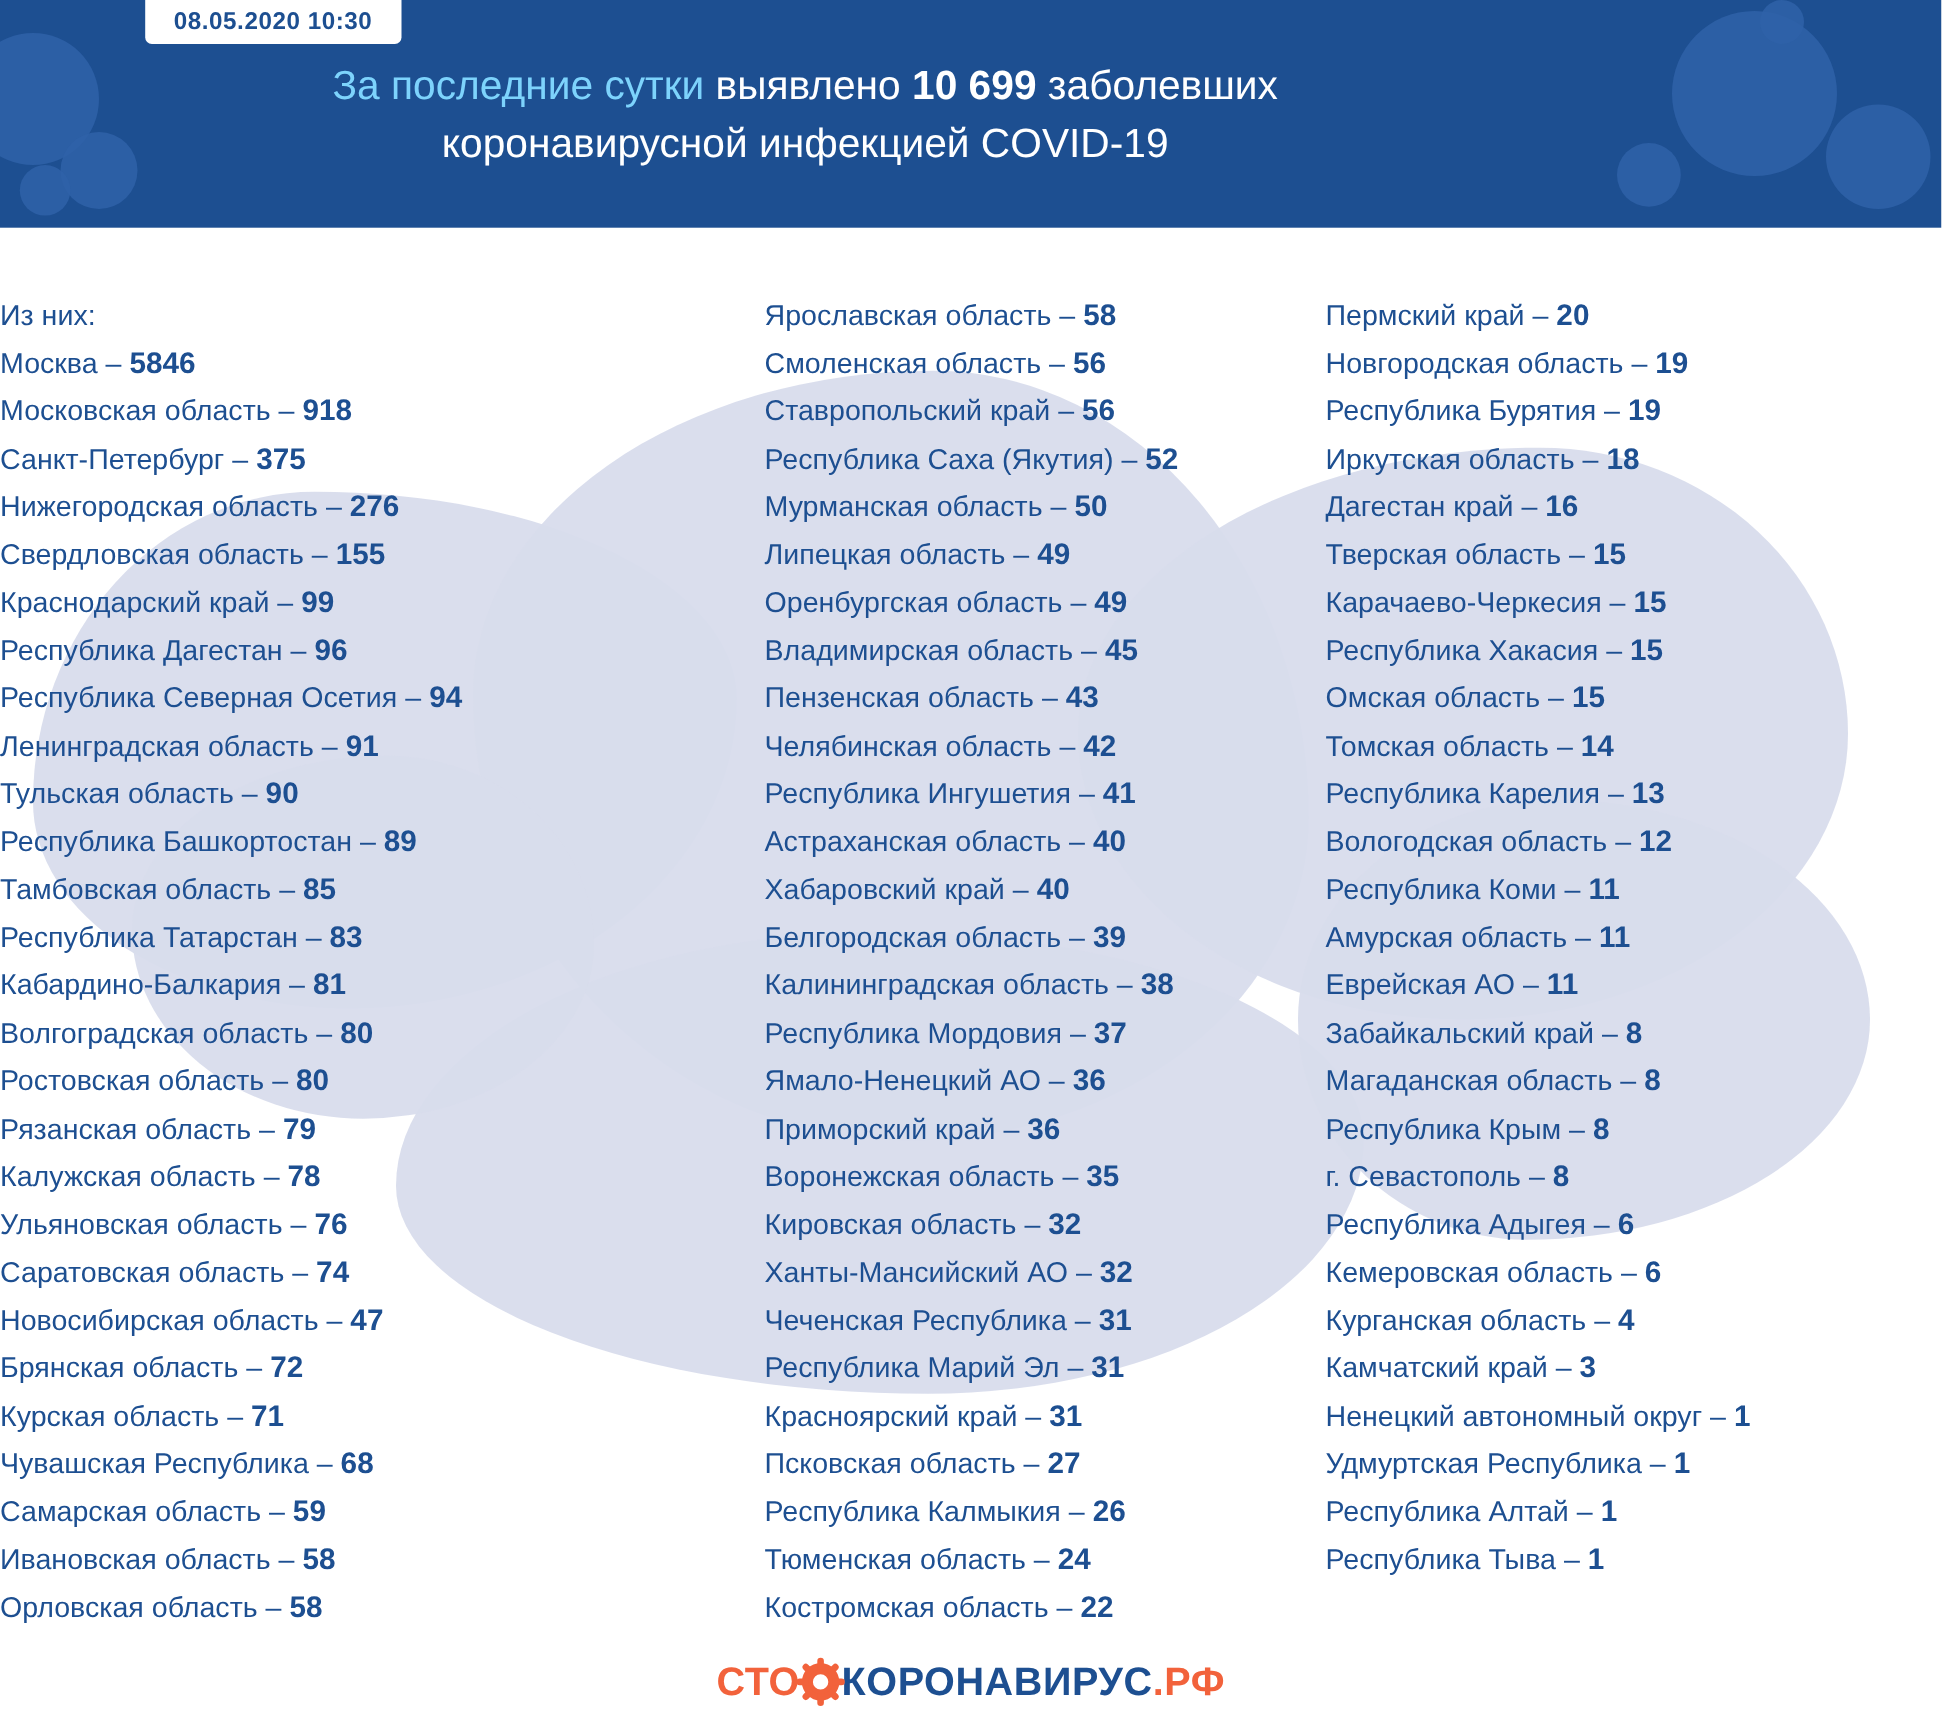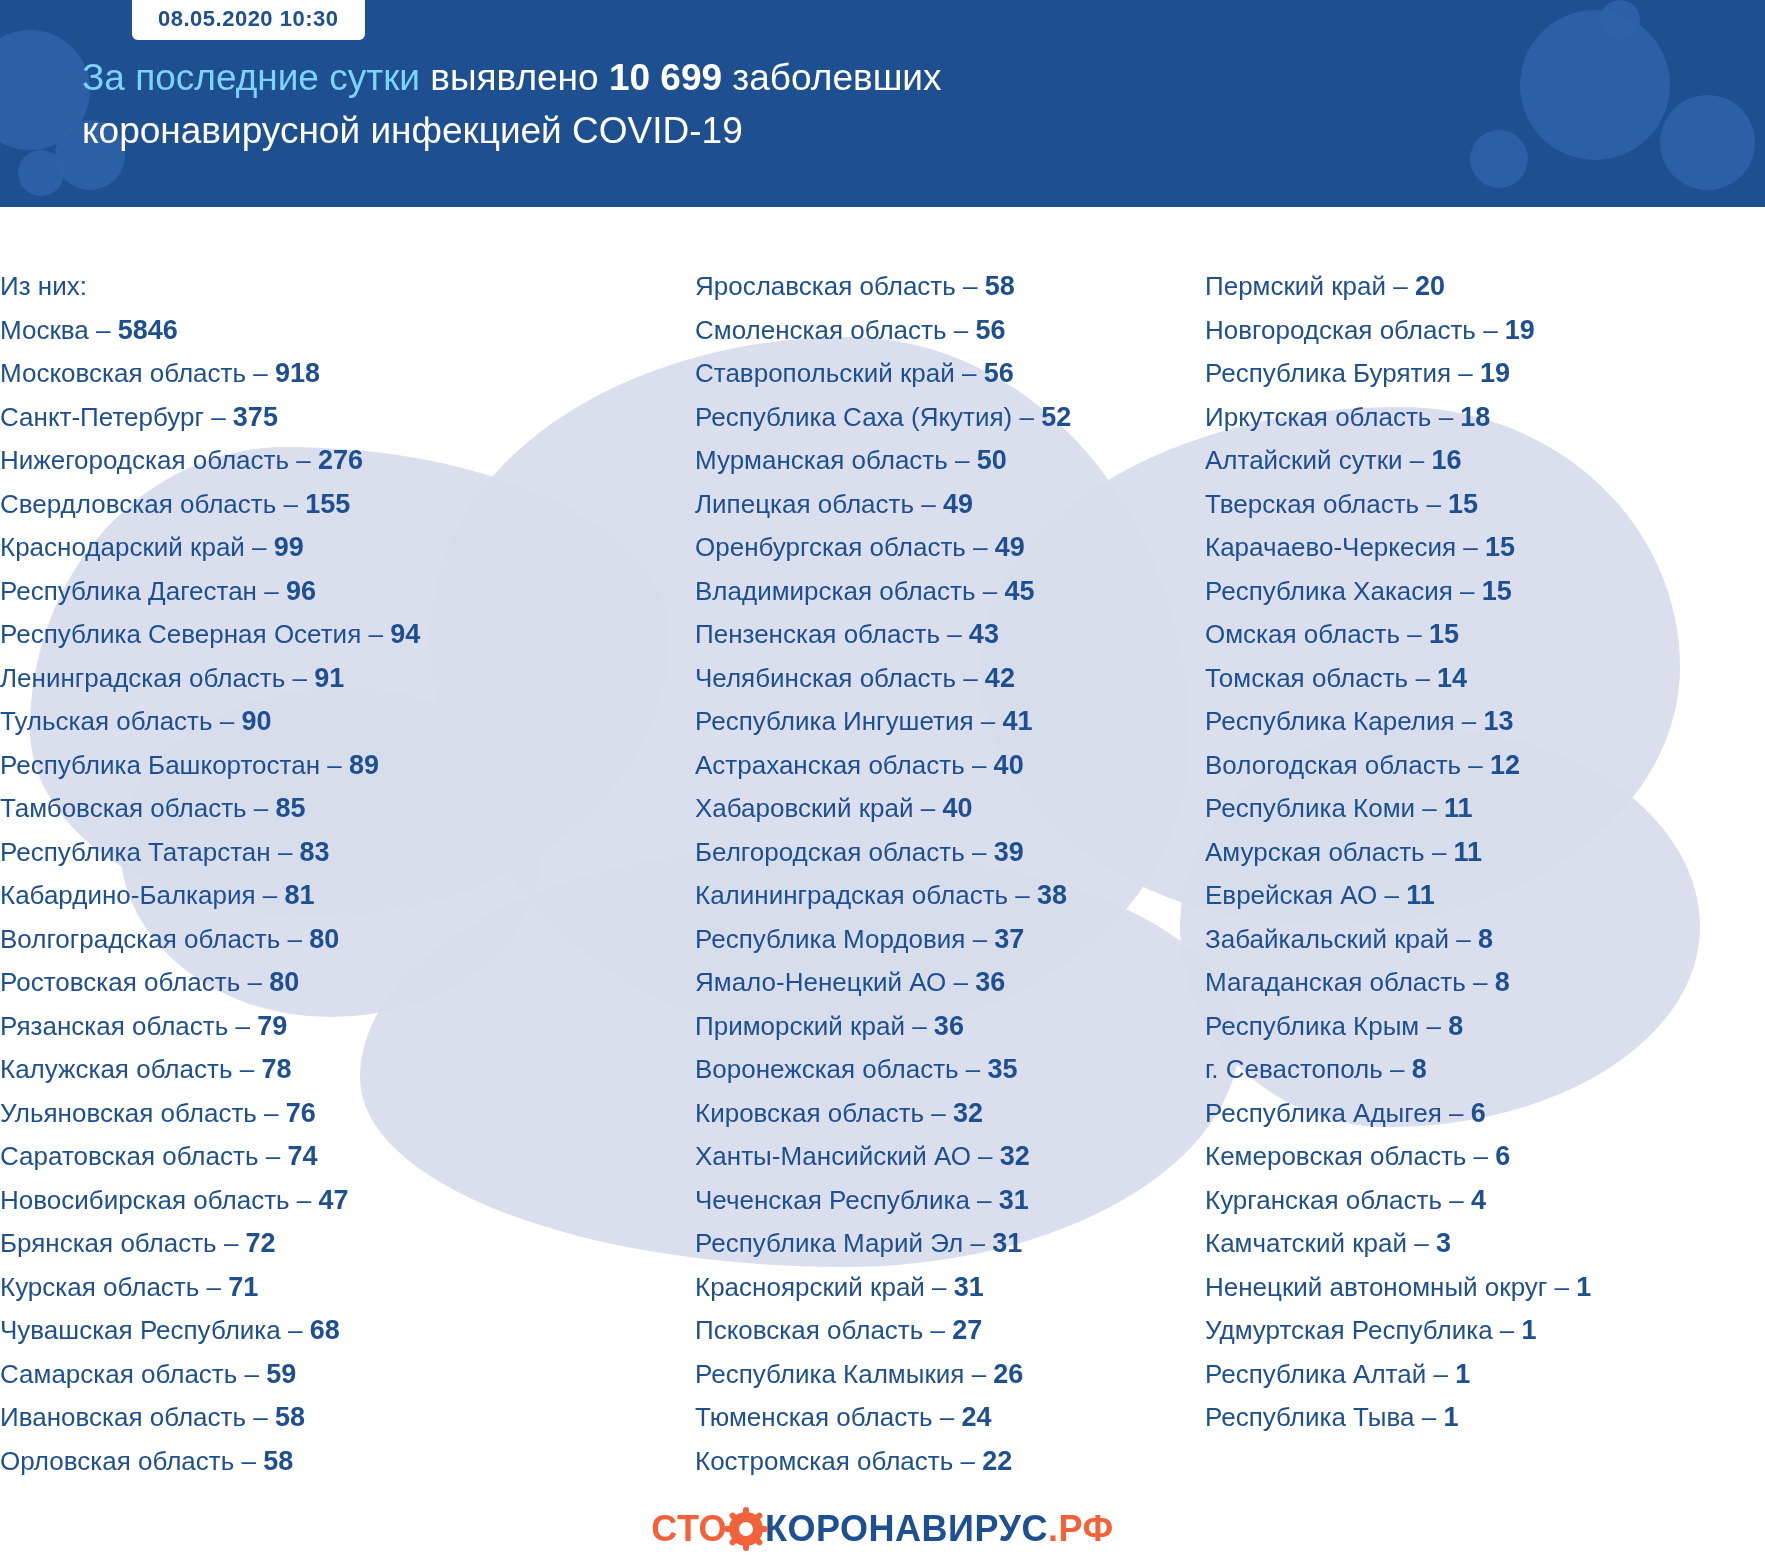--- a/index.html
+++ b/index.html
@@ -15,20 +15,21 @@
     position: relative;
   }
 
   
   .header {
     position: relative;
     width: 1765px;
     height: 207px;
     background: #1d4f91;
     overflow: hidden;
+    text-align: center;
   }
   .header-blob {
     position: absolute;
     border-radius: 50%;
     background: #2f62a8;
     opacity: 0.85;
   }
   .blob-a { width: 120px; height: 120px; left: -30px; top: 30px; }
   .blob-b { width: 70px;  height: 70px;  left: 55px;  top: 120px; }
   .blob-c { width: 46px;  height: 46px;  left: 18px;  top: 150px; }
@@ -299,21 +300,21 @@
         <li><span>Тюменская область</span><span> – </span><span class="num">24</span></li>
         <li><span>Костромская область</span><span> – </span><span class="num">22</span></li>
       </ul>
   </div>
   <div class="column col-3">
     <ul class="list" id="list-3">
         <li><span>Пермский край</span><span> – </span><span class="num">20</span></li>
         <li><span>Новгородская область</span><span> – </span><span class="num">19</span></li>
         <li><span>Республика Бурятия</span><span> – </span><span class="num">19</span></li>
         <li><span>Иркутская область</span><span> – </span><span class="num">18</span></li>
-        <li><span>Алтайский сутки</span><span> – </span><span class="num">16</span></li>
+        <li><span>Дагестан край</span><span> – </span><span class="num">16</span></li>
         <li><span>Тверская область</span><span> – </span><span class="num">15</span></li>
         <li><span>Карачаево-Черкесия</span><span> – </span><span class="num">15</span></li>
         <li><span>Республика Хакасия</span><span> – </span><span class="num">15</span></li>
         <li><span>Омская область</span><span> – </span><span class="num">15</span></li>
         <li><span>Томская область</span><span> – </span><span class="num">14</span></li>
         <li><span>Республика Карелия</span><span> – </span><span class="num">13</span></li>
         <li><span>Вологодская область</span><span> – </span><span class="num">12</span></li>
         <li><span>Республика Коми</span><span> – </span><span class="num">11</span></li>
         <li><span>Амурская область</span><span> – </span><span class="num">11</span></li>
         <li><span>Еврейская АО</span><span> – </span><span class="num">11</span></li>

